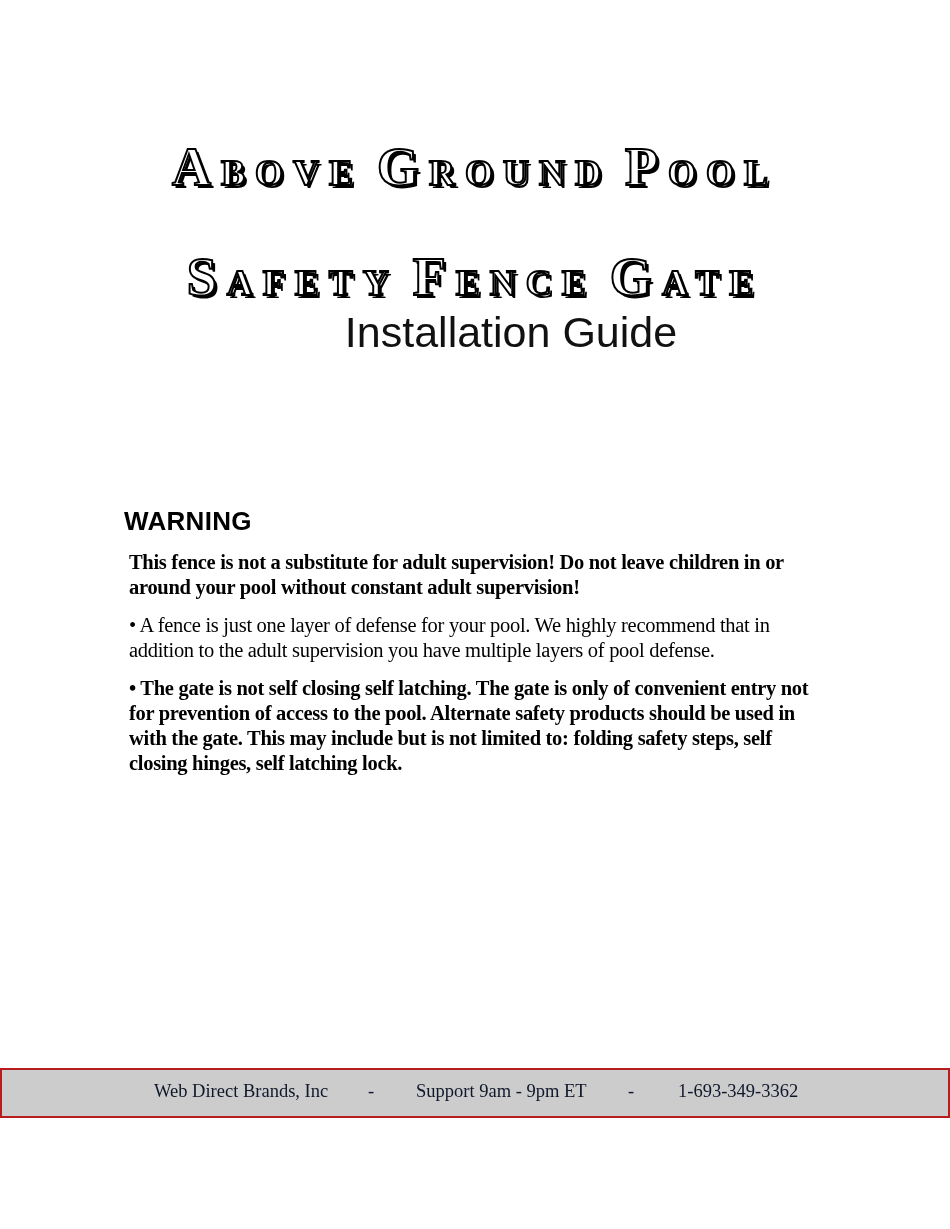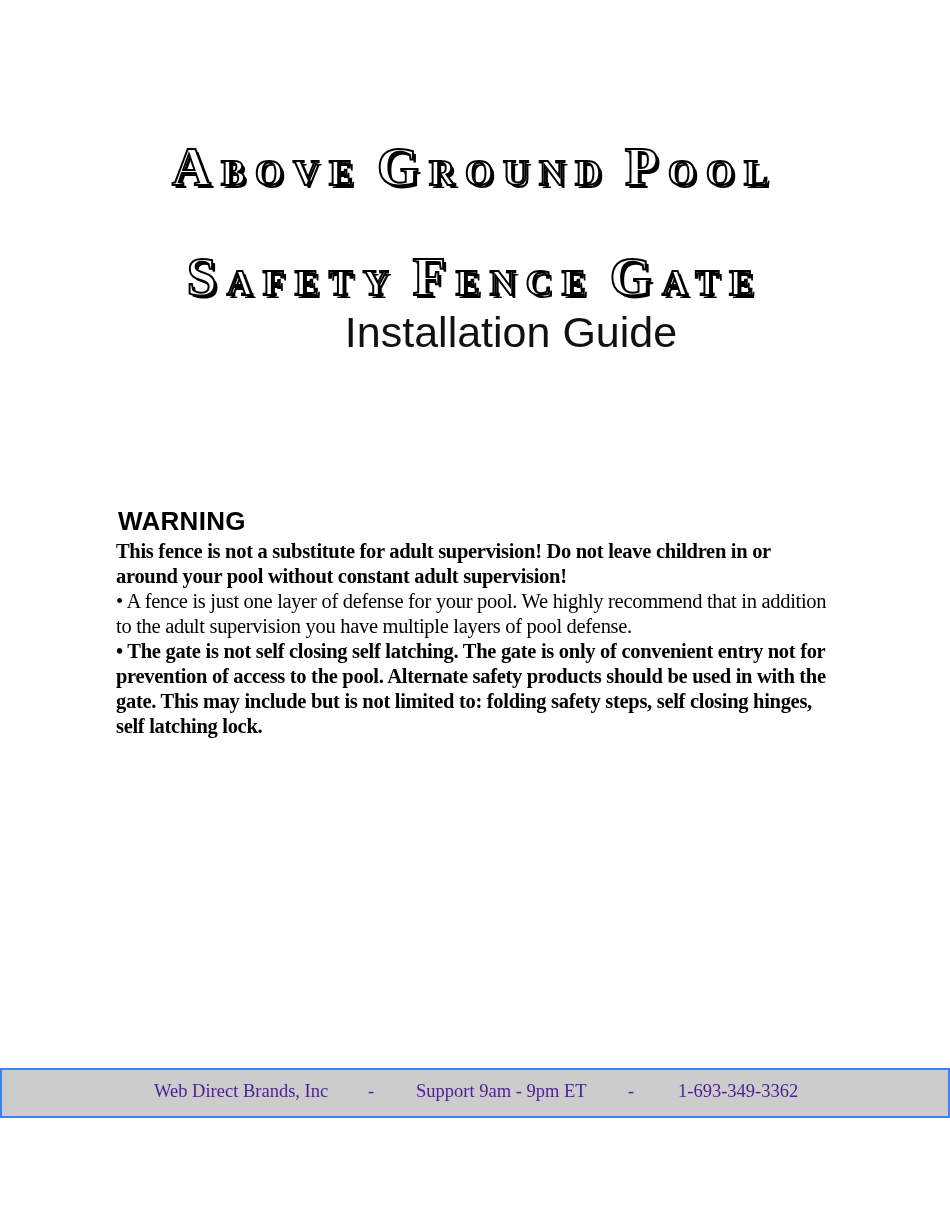--- a/index.html
+++ b/index.html
@@ -21,28 +21,28 @@
     position:absolute; top:308px; left:0; width:950px; text-align:center;
     font-family:"Liberation Sans", sans-serif; font-size:43px; color:#111;padding-left:36px;
   }
   .content {
     position:absolute; left:116px; top:505px; width:720px;
     font-family:"Liberation Serif", serif; font-size:20.5px; line-height:25px;
     letter-spacing:-0.3px;
   }
   .warn-head {
     font-family:"Liberation Sans", sans-serif; font-weight:bold; font-size:26px;
-    line-height:32px; margin:0 0 2px 2px; letter-spacing:0.3px;
+    line-height:32px; margin:0 0 2px 8px; letter-spacing:0.3px;
   }
-  .para { margin:0; }
+  .para { margin:13px; }
   .bold { font-weight:bold; }
   .footer {
     position:absolute; left:0; top:1068px; width:946px; height:46px;
-    background:#cccccc; border:2px solid #3b82f6; border-left-width:2px;
-    font-family:"Liberation Serif", serif; font-size:18.5px; color:#4c1d95;
+    background:#cccccc; border:2px solid #b91c1c; border-left-width:2px;
+    font-family:"Liberation Serif", serif; font-size:18.5px; color:#0f172a;
   }
   .footer span { position:absolute; top:11px; white-space:nowrap; }
 </style>
 </head>
 <body>
 
 <div class="title-line" id="t1">
   <span class="cap">A</span><span class="sm">BOVE</span>
   <span class="cap">G</span><span class="sm">ROUND</span>
   <span class="cap">P</span><span class="sm">OOL</span>

